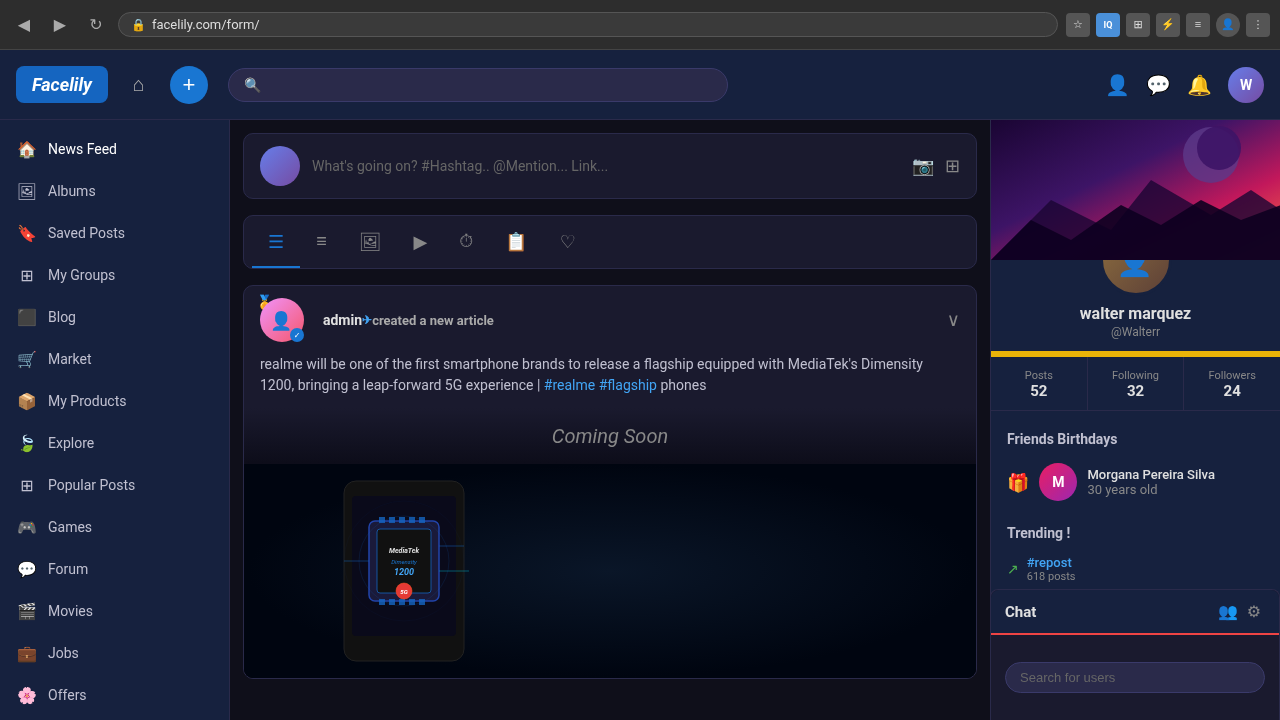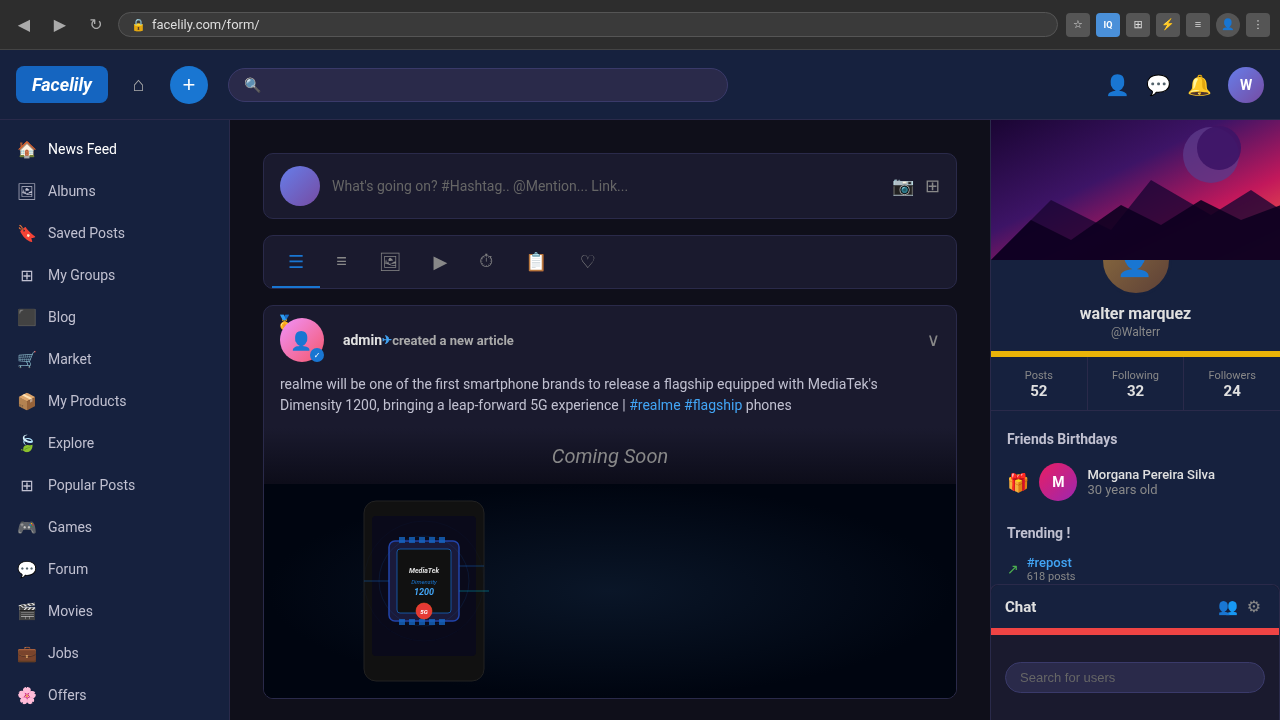--- a/index.html
+++ b/index.html
@@ -146,21 +146,21 @@
       display: flex; align-items: center; justify-content: center;
       font-size: 16px;
       flex-shrink: 0;
     }
     .sidebar-label { font-size: 14px; }
 
     
     .feed-area {
       flex: 1;
       overflow-y: auto;
-      padding: 33px;
+      padding: 13px;
       background: #0f0f1a;
     }
     .feed-area::-webkit-scrollbar { width: 4px; }
     .feed-area::-webkit-scrollbar-track { background: #0f0f1a; }
     .feed-area::-webkit-scrollbar-thumb { background: #3a3a6a; }
 
     
     .post-composer {
       background: #1a1a2e;
       border: 1px solid #2a2a4a;
@@ -410,21 +410,21 @@
       border: 1px solid #2a2a4a;
       border-bottom: none;
       border-radius: 8px 8px 0 0;
     }
     .chat-header {
       display: flex;
       align-items: center;
       padding: 10px 14px;
       background: #16213e;
       border-radius: 8px 8px 0 0;
-      border-bottom: 7px solid #ef4444;
+      border-bottom: 2px solid #ef4444;
     }
     .chat-title {
       flex: 1;
       font-weight: bold;
       font-size: 15px;
       color: #e0e0e0;
     }
     .chat-icon-btn {
       background: none; border: none; color: #888;
       cursor: pointer; font-size: 16px; padding: 2px 4px;

